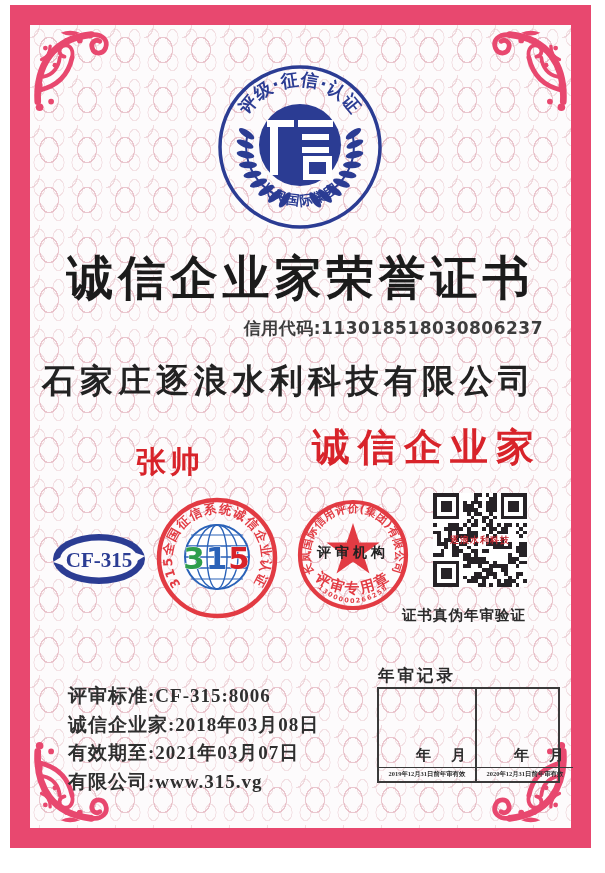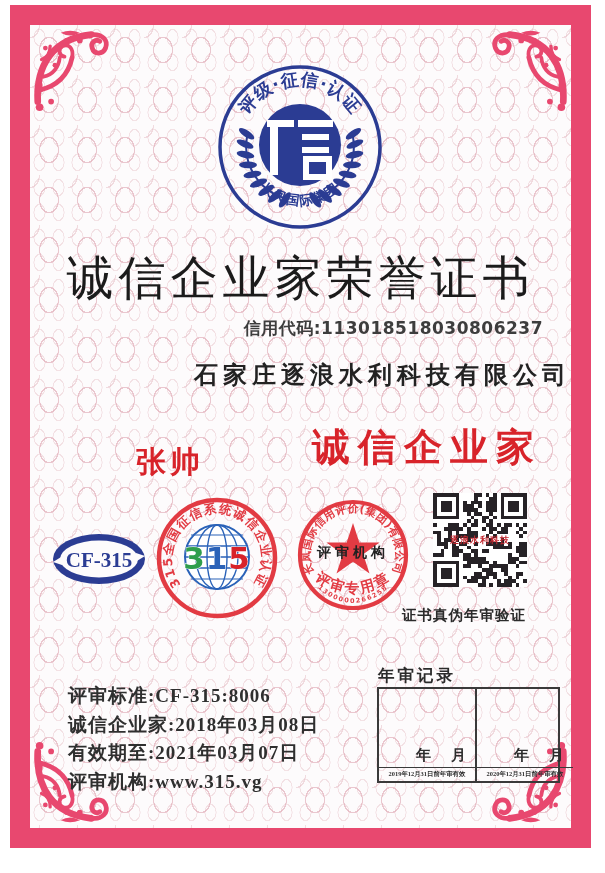--- a/index.html
+++ b/index.html
@@ -14,27 +14,27 @@
       radial-gradient(14px 19px at 0% 0%, transparent 62%, rgba(226,178,188,.45) 63%, rgba(226,178,188,.45) 70%, transparent 71%),
       radial-gradient(9px 13px at 50% 50%, transparent 55%, rgba(228,186,194,.4) 57%, rgba(228,186,194,.4) 66%, transparent 68%);
     background-size:38px 50px,38px 50px,19px 25px;}
   .corner{position:absolute;width:86px;height:86px;pointer-events:none;}
   .corner.tl{left:2px;top:2px;}
   .corner.tr{right:2px;top:2px;transform:scaleX(-1);}
   .corner.bl{left:2px;bottom:2px;transform:scaleY(-1);}
   .corner.br{right:2px;bottom:2px;transform:scale(-1,-1);}
   .emblem{position:absolute;left:183px;top:34px;width:174px;height:176px;}
   .title{position:absolute;left:0;top:222px;width:100%;text-align:center;
-         font-family:"DejaVu Sans","Liberation Sans",sans-serif;font-weight:400;
+         font-family:"DejaVu Sans","Liberation Sans",sans-serif;font-weight:700;
          font-size:47px;letter-spacing:5px;color:#1b1b1b;white-space:nowrap;}
   .credit{position:absolute;right:28px;top:292px;font-family:"DejaVu Sans","Liberation Sans",sans-serif;
           font-weight:bold;font-size:17px;color:#3d3d3d;letter-spacing:.5px;}
-  .company{position:absolute;left:0;top:334px;width:100%;text-align:right;
+  .company{position:absolute;left:0;top:334px;width:100%;text-align:left;
            font-family:"DejaVu Sans","Liberation Sans",sans-serif;font-weight:900;
-           font-size:24px;letter-spacing:5px;color:#222;white-space:nowrap;}
+           font-size:33px;letter-spacing:5px;color:#222;white-space:nowrap;padding-left:12px;}
   .honoree{position:absolute;left:106px;top:417px;font-family:"DejaVu Sans","Liberation Sans",sans-serif;
            font-weight:900;font-size:30px;letter-spacing:4px;color:#d8232a;white-space:nowrap;}
   .honor-title{position:absolute;left:282px;top:397px;font-family:Liberation Sans, sans-serif;
            font-weight:900;font-size:38px;letter-spacing:8px;color:#d8232a;white-space:nowrap;}
   .cf-badge{position:absolute;left:22px;top:508px;width:94px;height:52px;}
   .cf-caption{position:absolute;left:16px;top:570px;width:106px;text-align:center;
               font-weight:bold;font-size:16px;letter-spacing:2px;color:#2b2b2b;}
   .seal315{position:absolute;left:126px;top:472px;width:122px;height:122px;}
   .review-seal{position:absolute;left:267px;top:474px;width:112px;height:112px;}
   .qr-wrap{position:absolute;left:403px;top:468px;width:94px;height:94px;background:#fff;}
@@ -477,21 +477,21 @@
           <rect x="2" y="20" width="3" height="3" fill="#262226"></rect>
         </svg>
       <div class="qr-overlay">逐浪水利科技</div>
     </div>
     <div class="qr-caption">证书真伪年审验证</div>
 
     <div class="details">
       <div>评审标准:CF-315:8006</div>
       <div>诚信企业家:2018年03月08日</div>
       <div>有效期至:2021年03月07日</div>
-      <div>评审机构:www.315.vg</div>
+      <div>有限公司:www.315.vg</div>
     </div>
 
     <div class="annual-title">年审记录</div>
     <div class="annual-table">
       <div class="annual-cell">
         <div class="ym-row">
           <span>年</span>
           <span>月</span>
         </div>
         <div class="note-strip"><span>2019年12月31日前年审有效</span></div>

